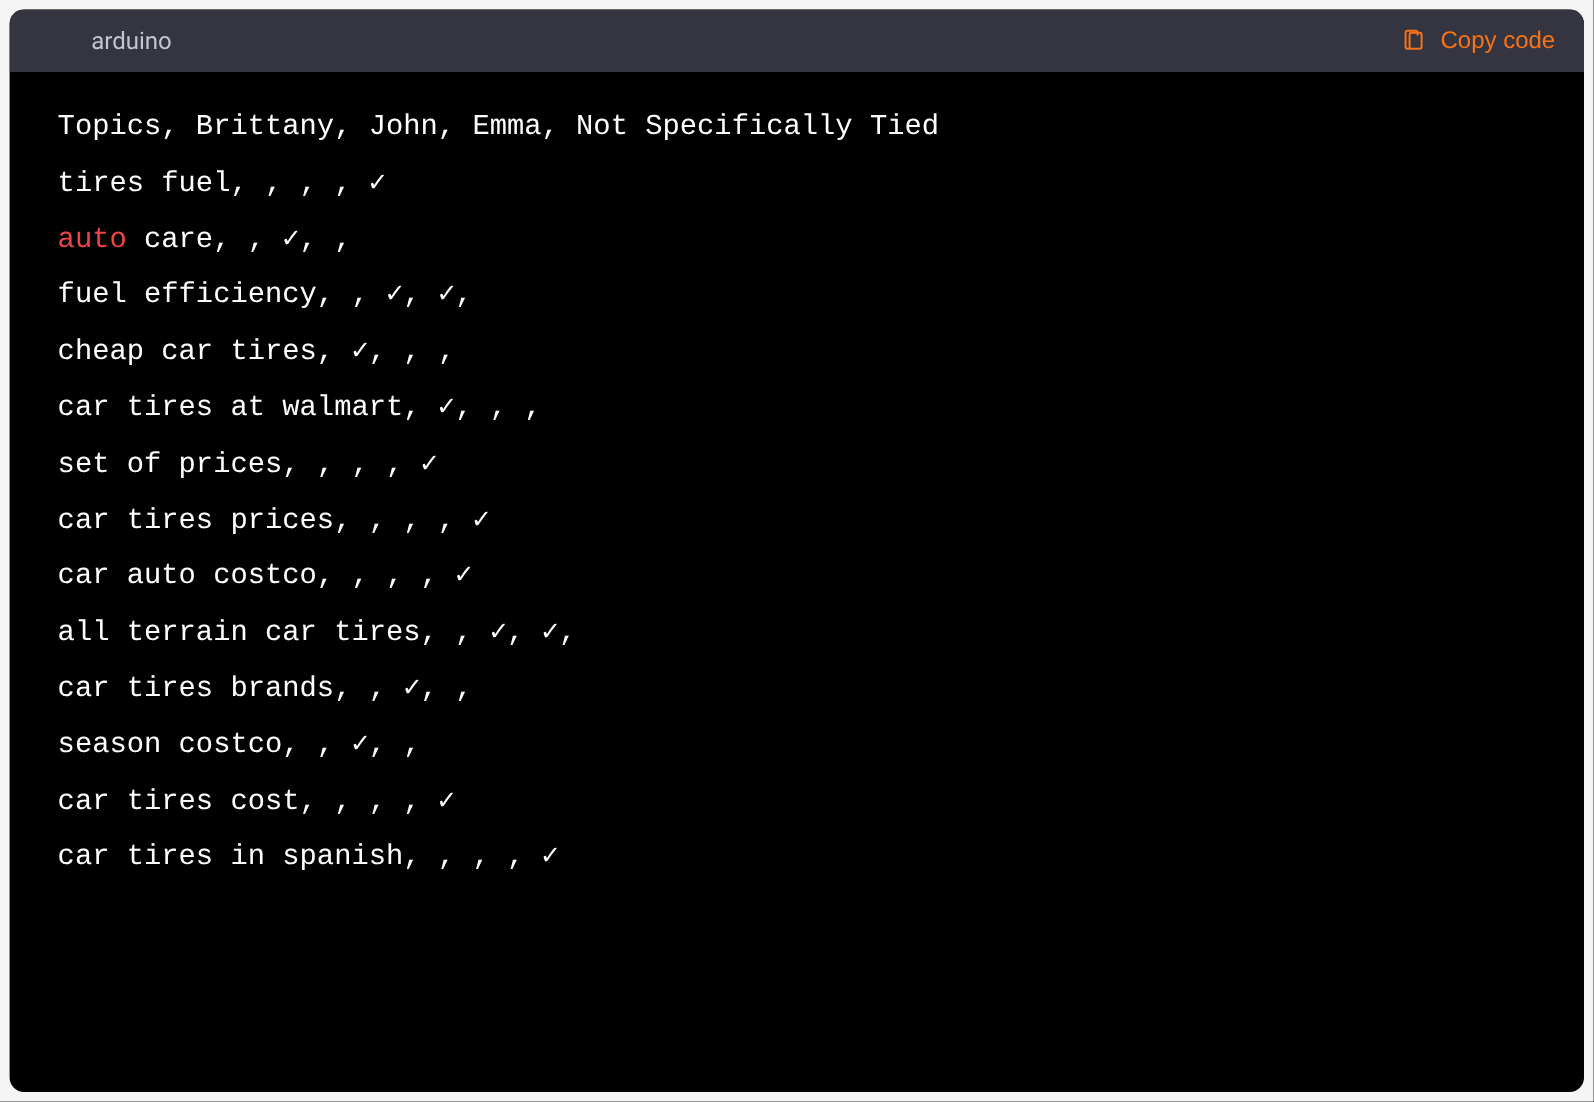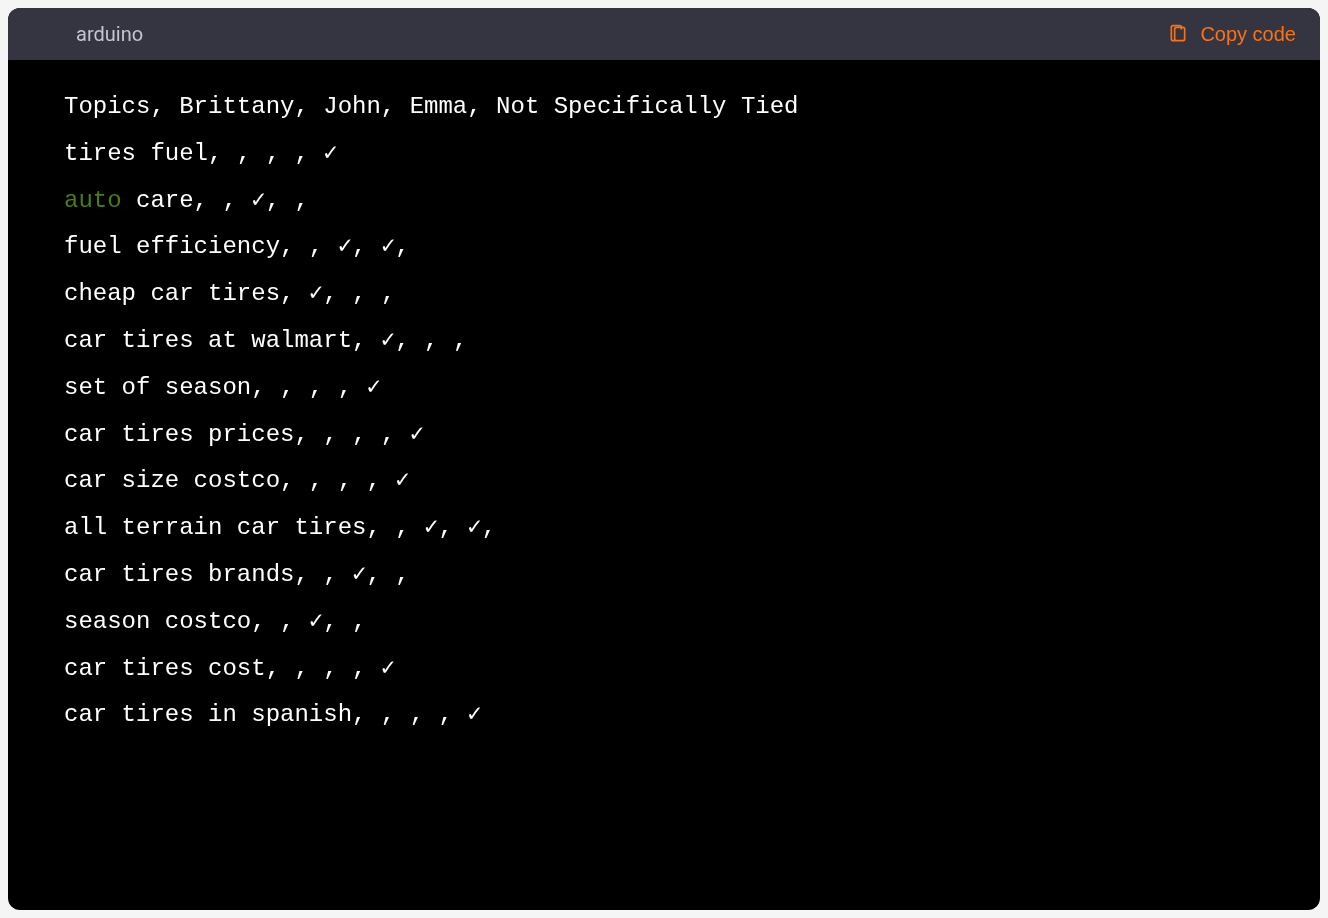--- a/index.html
+++ b/index.html
@@ -52,24 +52,23 @@
       padding: 24px 40px;
       flex: 1;
       overflow: auto;
       font-family: "SF Mono", Monaco, Menlo, Consolas, "Courier New", monospace;
       font-size: 24px;
       line-height: 1.95;
       color: #fff;
     }
     .code-line {
       white-space: pre;
-      margin-left: 16px;
     }
     .keyword {
-      color: #4d7c0f;
+      color: #ef4444;
     }
   </style>
 </head>
 <body>
 
 <div class="code-block">
   <div class="header">
     <span class="language-label">arduino</span>
     <button class="copy-button">
       <span class="copy-icon">
@@ -82,23 +81,23 @@
     </button>
   </div>
   <div class="code-content">
     <div id="code-lines">
         <div class="code-line"><span>Topics, Brittany, John, Emma, Not Specifically Tied</span></div>
         <div class="code-line"><span>tires fuel, , , , ✓</span></div>
         <div class="code-line"><span class="keyword">auto</span><span> care, , ✓, , </span></div>
         <div class="code-line"><span>fuel efficiency, , ✓, ✓, </span></div>
         <div class="code-line"><span>cheap car tires, ✓, , , </span></div>
         <div class="code-line"><span>car tires at walmart, ✓, , , </span></div>
-        <div class="code-line"><span>set of season, , , , ✓</span></div>
+        <div class="code-line"><span>set of prices, , , , ✓</span></div>
         <div class="code-line"><span>car tires prices, , , , ✓</span></div>
-        <div class="code-line"><span>car size costco, , , , ✓</span></div>
+        <div class="code-line"><span>car auto costco, , , , ✓</span></div>
         <div class="code-line"><span>all terrain car tires, , ✓, ✓, </span></div>
         <div class="code-line"><span>car tires brands, , ✓, , </span></div>
         <div class="code-line"><span>season costco, , ✓, , </span></div>
         <div class="code-line"><span>car tires cost, , , , ✓</span></div>
         <div class="code-line"><span>car tires in spanish, , , , ✓</span></div>
       </div>
   </div>
 </div>
 
 </body></html>

